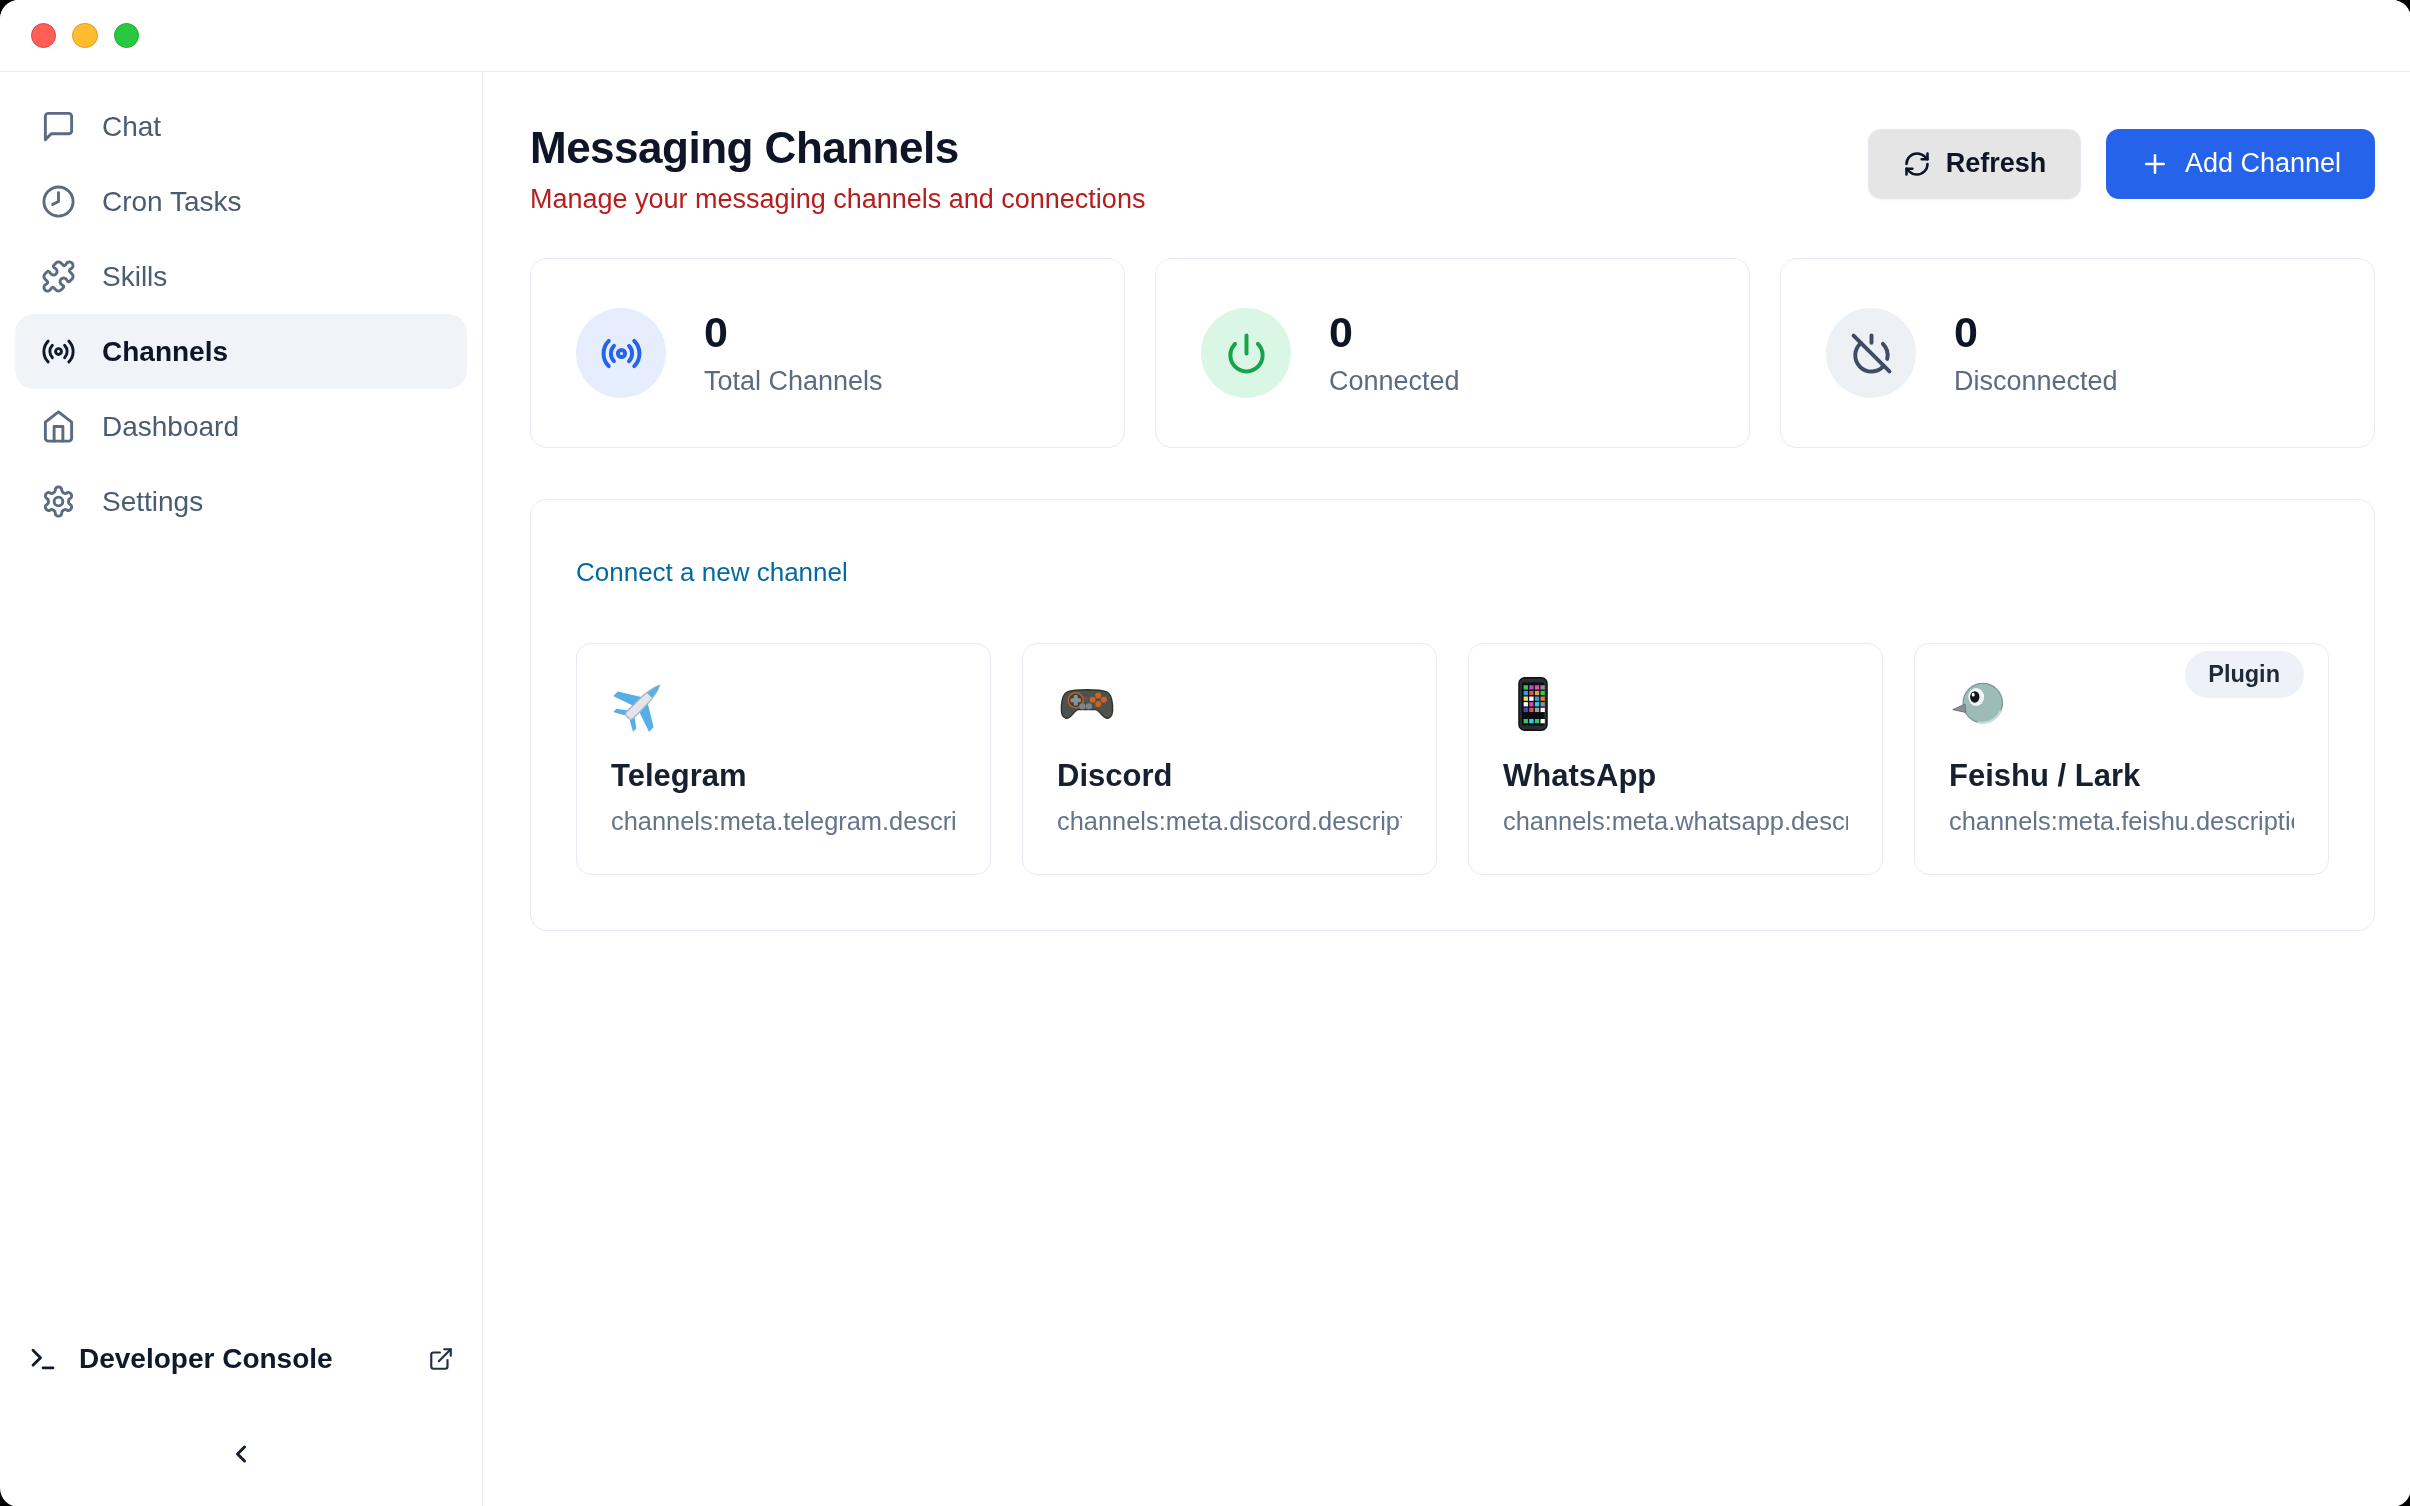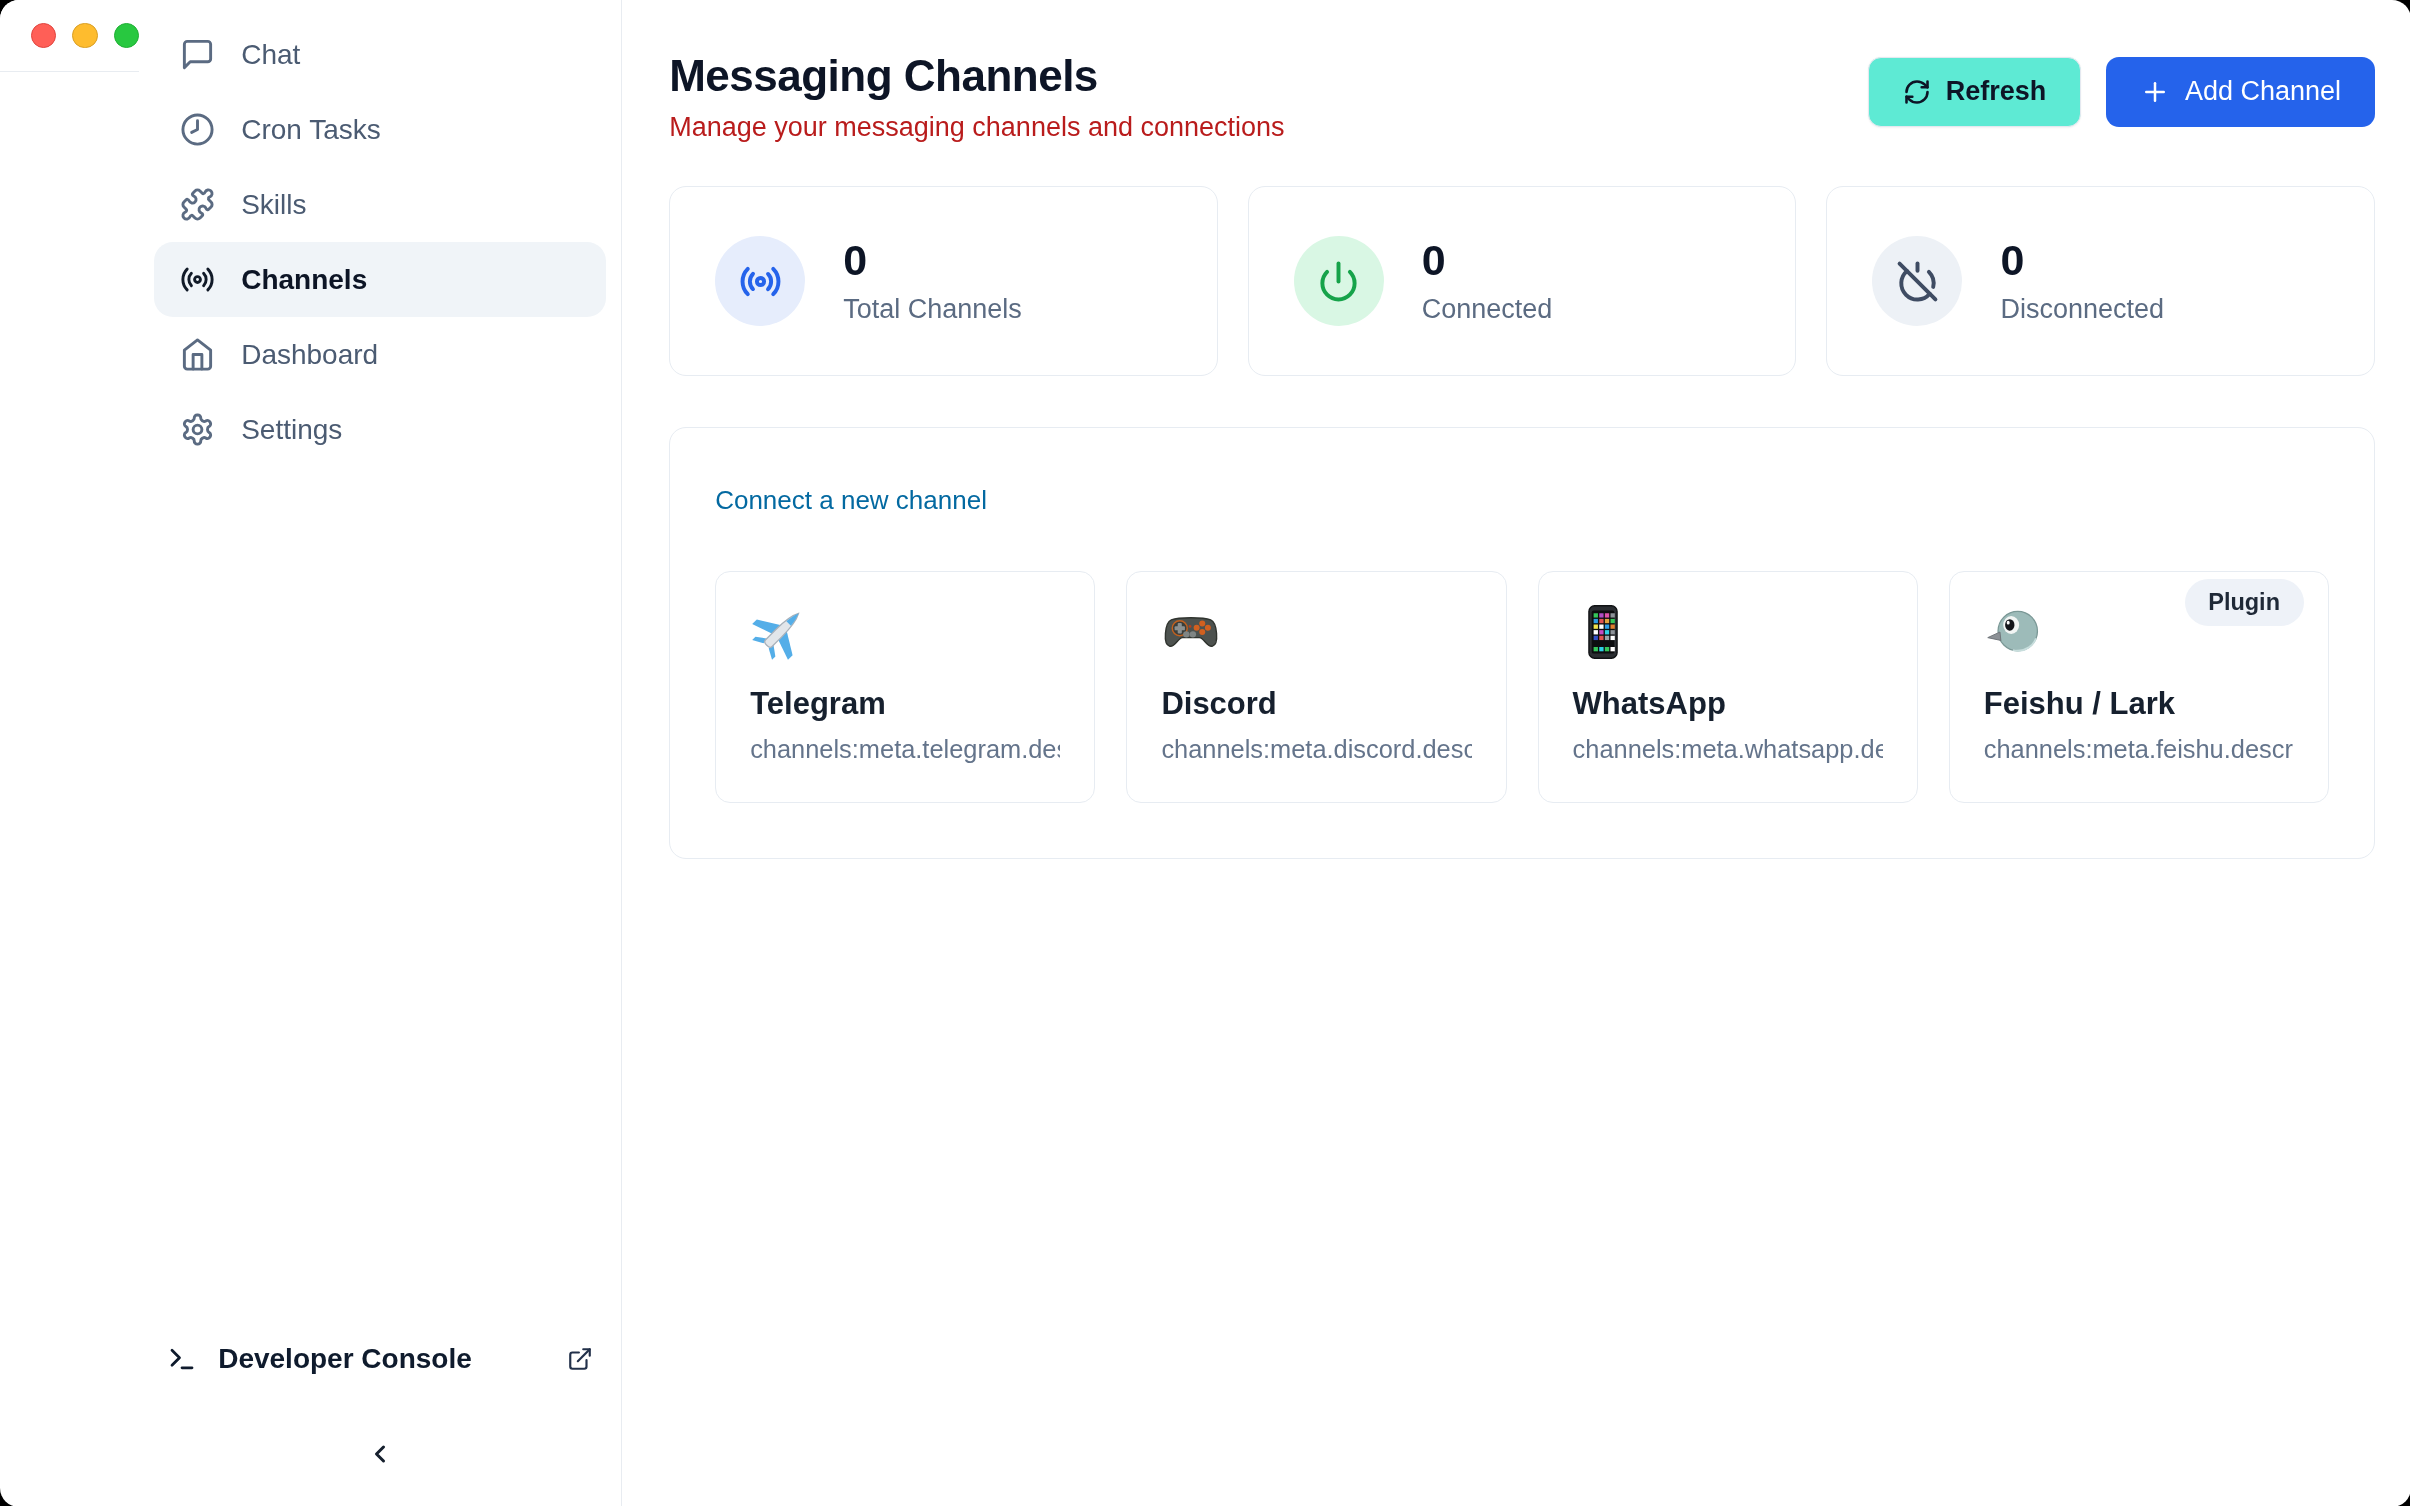--- a/index.html
+++ b/index.html
@@ -9,20 +9,21 @@
     font-family: "Liberation Sans", "DejaVu Sans", sans-serif;
     -webkit-font-smoothing: antialiased;
   }
   #window {
     position: relative;
     width: 2411px; height: 1507px;
     background: #ffffff;
     border-radius: 19px;
     overflow: hidden;
     display: flex;
+    flex-direction: column;
   }
   
   .titlebar {
     height: 72px;
     flex: 0 0 72px;
     background: #ffffff;
     border-bottom: 1.9px solid #e8ecf1;
     display: flex;
     align-items: center;
     padding-left: 31px;
@@ -89,21 +90,21 @@
     align-items: center;
     gap: 15px;
     border-radius: 13px;
     font-size: 27px;
     font-weight: 600;
     padding: 0 34px;
     cursor: pointer;
     font-family: inherit;
   }
   .btn-refresh {
-    background: #5eead4;
+    background: #e5e5e5;
     border: 1.9px solid #e4e9f0;
     color: #0d1526;
     box-shadow: 0 0.9px 1.9px rgba(16,24,40,.05);
     align-items: center;
   }
   .btn-refresh svg { width: 28px; height: 28px; stroke: #0d1526; }
   .btn-primary {
     background: #2563eb;
     border: none;
     color: #ffffff;

